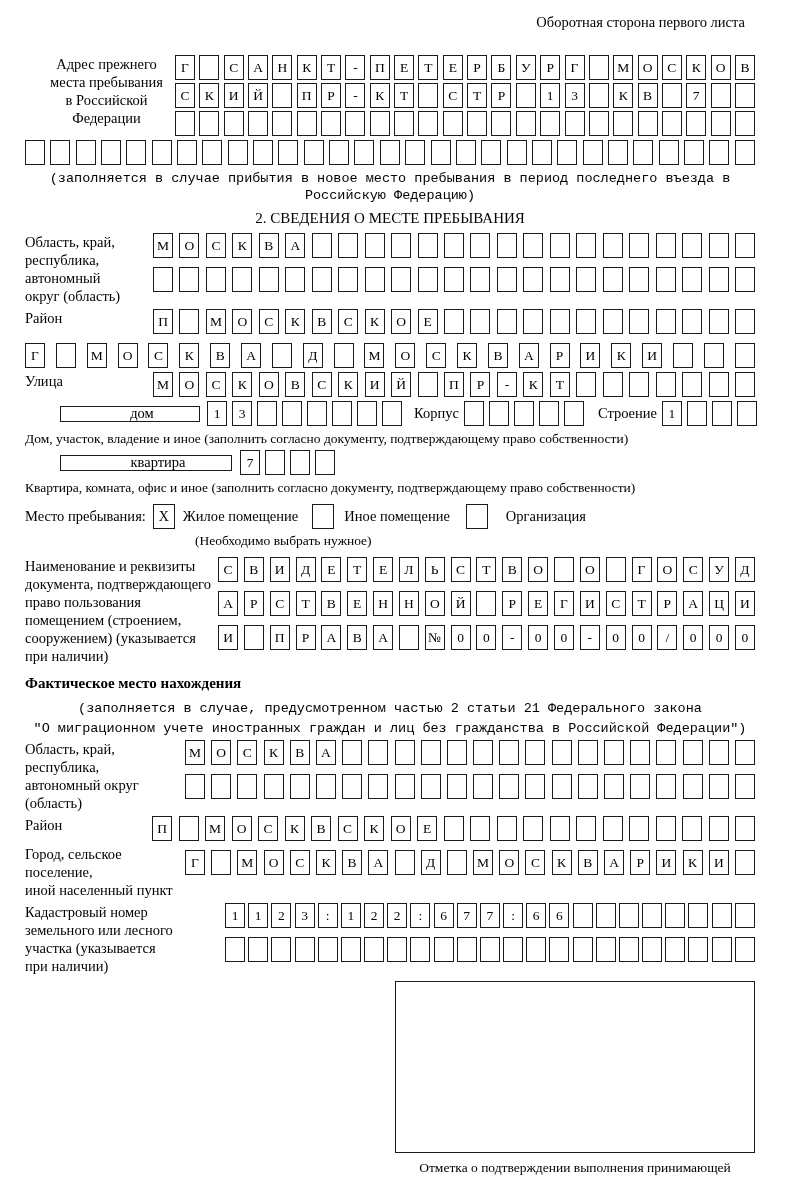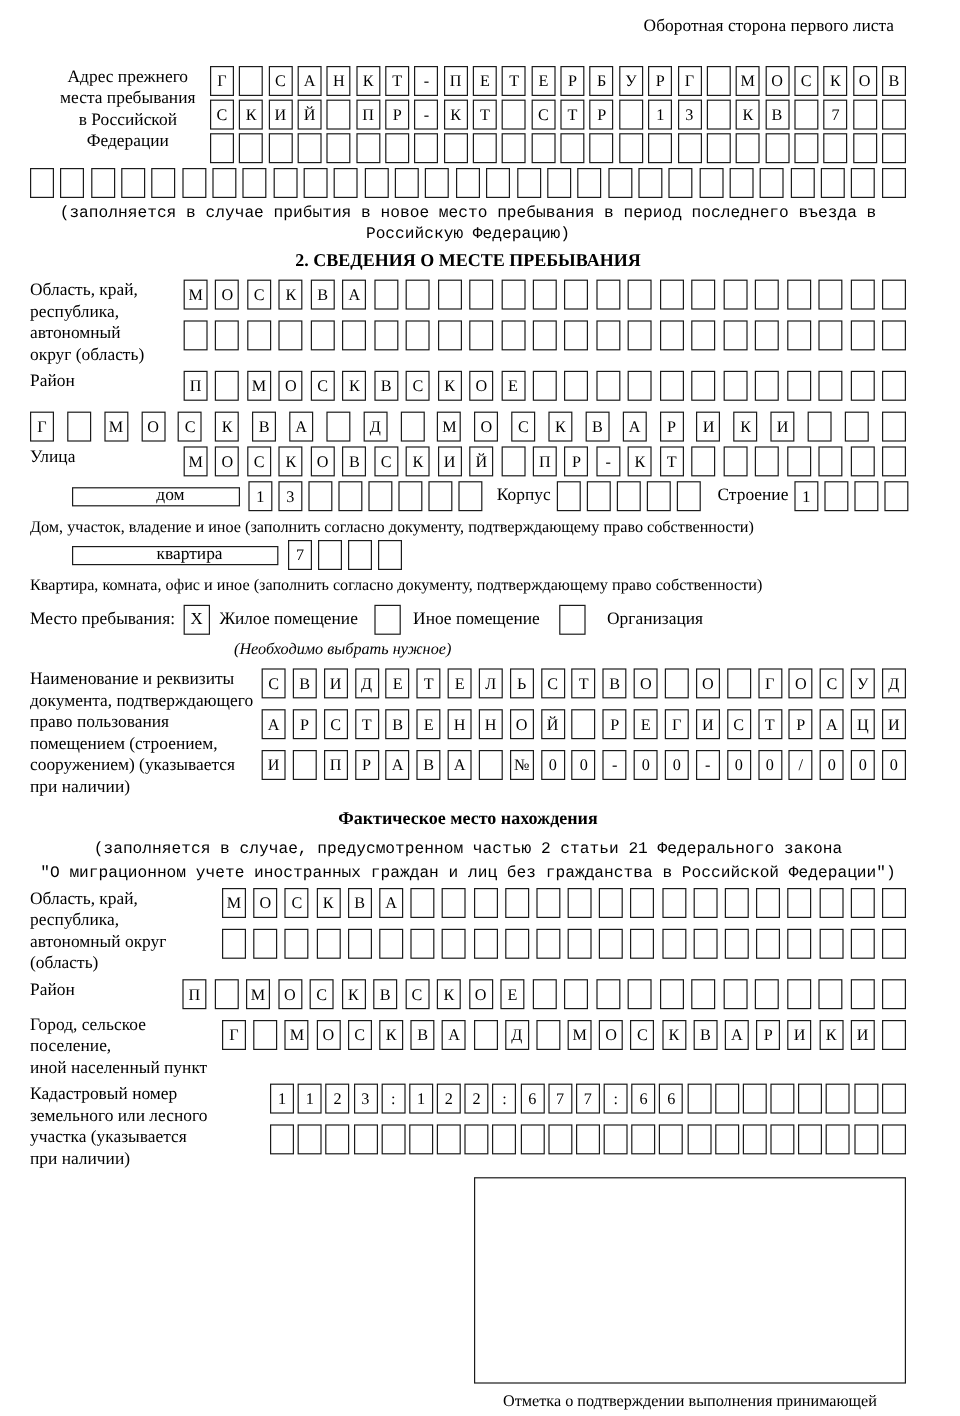--- a/index.html
+++ b/index.html
@@ -15,37 +15,37 @@
   .w160{width:160px;} .w127{width:127px;} .w200{width:200px;}
   .grow{flex:1;min-width:0;}
   .cellcol{display:flex;flex-direction:column;}
   .gap-sm{gap:3px;} .gap-md{gap:9px;}
   .cellrow{display:flex;justify-content:space-between;}
   .cell{width:20px;height:25px;border:1.5px solid #1b1b1b;box-sizing:border-box;
         display:flex;align-items:center;justify-content:center;font-size:13.5px;background:#fff;flex-shrink:0;}
   .fullw{margin:0 0 5px 0;}
   .caption{font-size:13.5px;line-height:17px;margin-bottom:3px;}
   .center{text-align:center;font-family:Liberation Mono, monospace;}
-  .sec-title{font-size:15px;font-weight:bold;text-align:center;margin:6px 0 6px 0;}
+  .sec-title{font-size:15px;font-weight:normal;text-align:center;margin:6px 0 6px 0;}
 
   .labelbox{border:1.5px solid #1b1b1b;height:16px;box-sizing:border-box;display:flex;
             align-items:center;justify-content:center;font-size:14.5px;flex-shrink:0;padding-left:24px;}
   .house-row{display:flex;align-items:center;margin:2px 0 4px 35px;}
   .cellgroup{display:flex;gap:5px;}
   .inline-label{font-size:14.5px;margin:0 5px;}
   .w-dom{width:140px;margin-right:7px;}
   .w-kv{width:172px;margin-right:8px;}
   .mt2{margin-top:2px;}
 
   .stay-row{display:flex;align-items:center;font-size:14.5px;margin:8px 0 4px 0;}
   .checkbox{width:22px;height:25px;border:1.5px solid #1b1b1b;box-sizing:border-box;
             display:inline-flex;align-items:center;justify-content:center;font-size:14px;flex-shrink:0;}
-  .hint{margin:3px 0 8px 170px;font-size:13.5px;font-style:italic;}
-
-  .subhead{font-size:15px;font-weight:bold;text-align:center;margin:10px 0 8px 0;}
+  .hint{margin:3px 0 8px 170px;font-size:13.5px;}
+
+  .subhead{font-size:15px;font-weight:bold;text-align:left;margin:10px 0 8px 0;}
   .cells-top{margin-top:5px;}
 
   .mark-box{margin:6px 0 6px 370px;width:360px;height:172px;border:1.6px solid #1b1b1b;box-sizing:border-box;background:#fff;}
   .mark-caption{margin-left:370px;width:360px;text-align:center;font-size:13.5px;line-height:18px;}
 </style>
 </head>
 <body>
 
 <div class="page">
 

